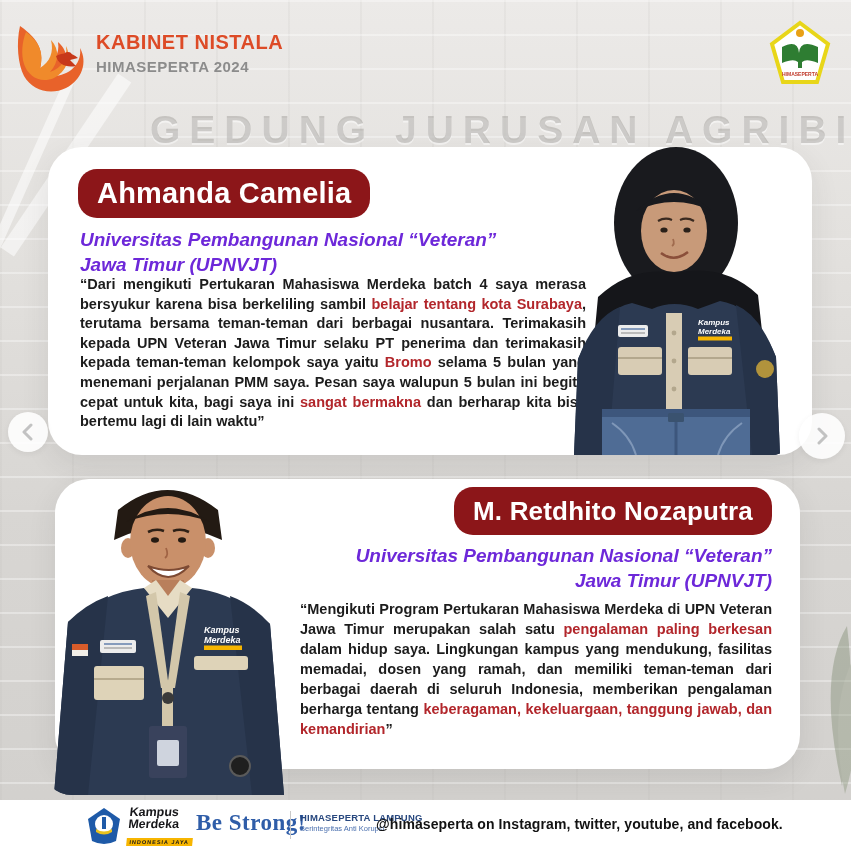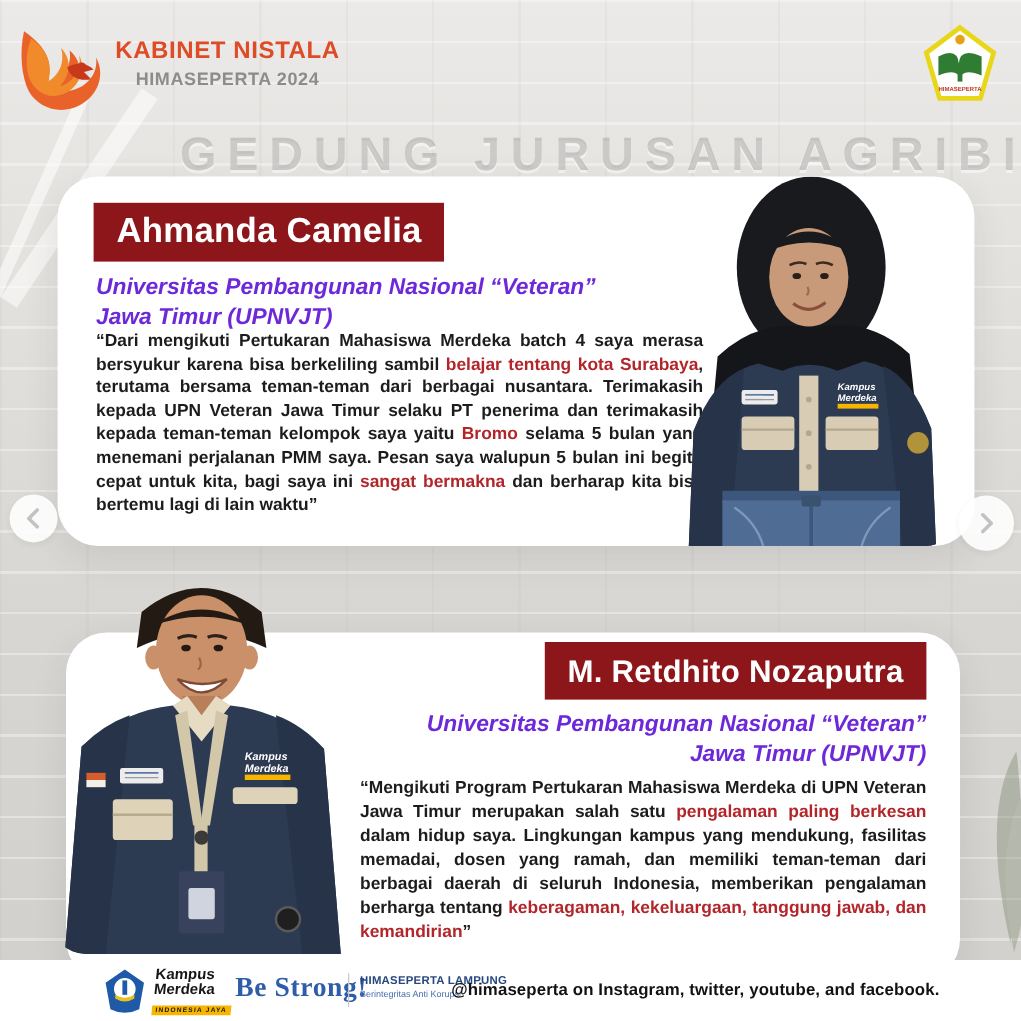--- a/index.html
+++ b/index.html
@@ -14,33 +14,33 @@
   .beam{position:absolute;background:rgba(255,255,255,.55);z-index:0;}
   .beam.b1{width:16px;height:210px;left:58px;top:60px;transform:rotate(34deg);}
   .beam.b2{width:10px;height:230px;left:18px;top:70px;transform:rotate(24deg);}
 
   .building-text{position:absolute;left:150px;top:108px;width:700px;z-index:1;
     font-size:39px;font-weight:800;letter-spacing:9px;white-space:nowrap;
     color:rgba(150,147,143,.42);text-shadow:0 2px 0 rgba(255,255,255,.5);}
 
   
   .header-logo{position:absolute;left:10px;top:18px;z-index:2;}
-  .header-titles{position:absolute;left:96px;top:31px;z-index:2;text-align:center;}
+  .header-titles{position:absolute;left:96px;top:31px;z-index:2;}
   .cabinet-title{font-size:20px;font-weight:800;letter-spacing:.5px;color:#DD4B27;}
   .cabinet-subtitle{font-size:15px;font-weight:700;color:#8C8C8C;margin-top:4px;letter-spacing:.5px;}
   .badge-logo{position:absolute;left:769px;top:20px;z-index:2;}
 
   
   .card{position:absolute;background:#ffffff;border-radius:34px;z-index:2;
         box-shadow:0 10px 28px rgba(60,60,60,.10);}
   .card1{left:48px;top:147px;width:764px;height:308px;}
-  .card2{left:55px;top:527px;width:745px;height:290px;}
+  .card2{left:55px;top:479px;width:745px;height:290px;}
 
   .name-banner{position:absolute;background:#8C1619;color:#fff;font-weight:800;
-    display:flex;align-items:center;padding:0 19px;letter-spacing:.2px;}
+    display:flex;align-items:center;padding:0 19px;letter-spacing:.2px;border-radius:19px;}
   .card1 .name-banner{left:30px;top:22px;height:49px;font-size:29px;}
   .card2 .name-banner{right:28px;top:8px;height:48px;font-size:26px;}
 
   .university{position:absolute;font-weight:700;font-style:italic;color:#6d28d9;
     font-size:19px;line-height:1.32;}
   .card1 .university{left:32px;top:80px;text-align:left;}
   .card2 .university{right:28px;top:64px;text-align:right;}
 
   .testimonial{position:absolute;font-size:14.5px;font-weight:700;color:#1c1c1c;
     text-align:justify;line-height:19.6px;}

